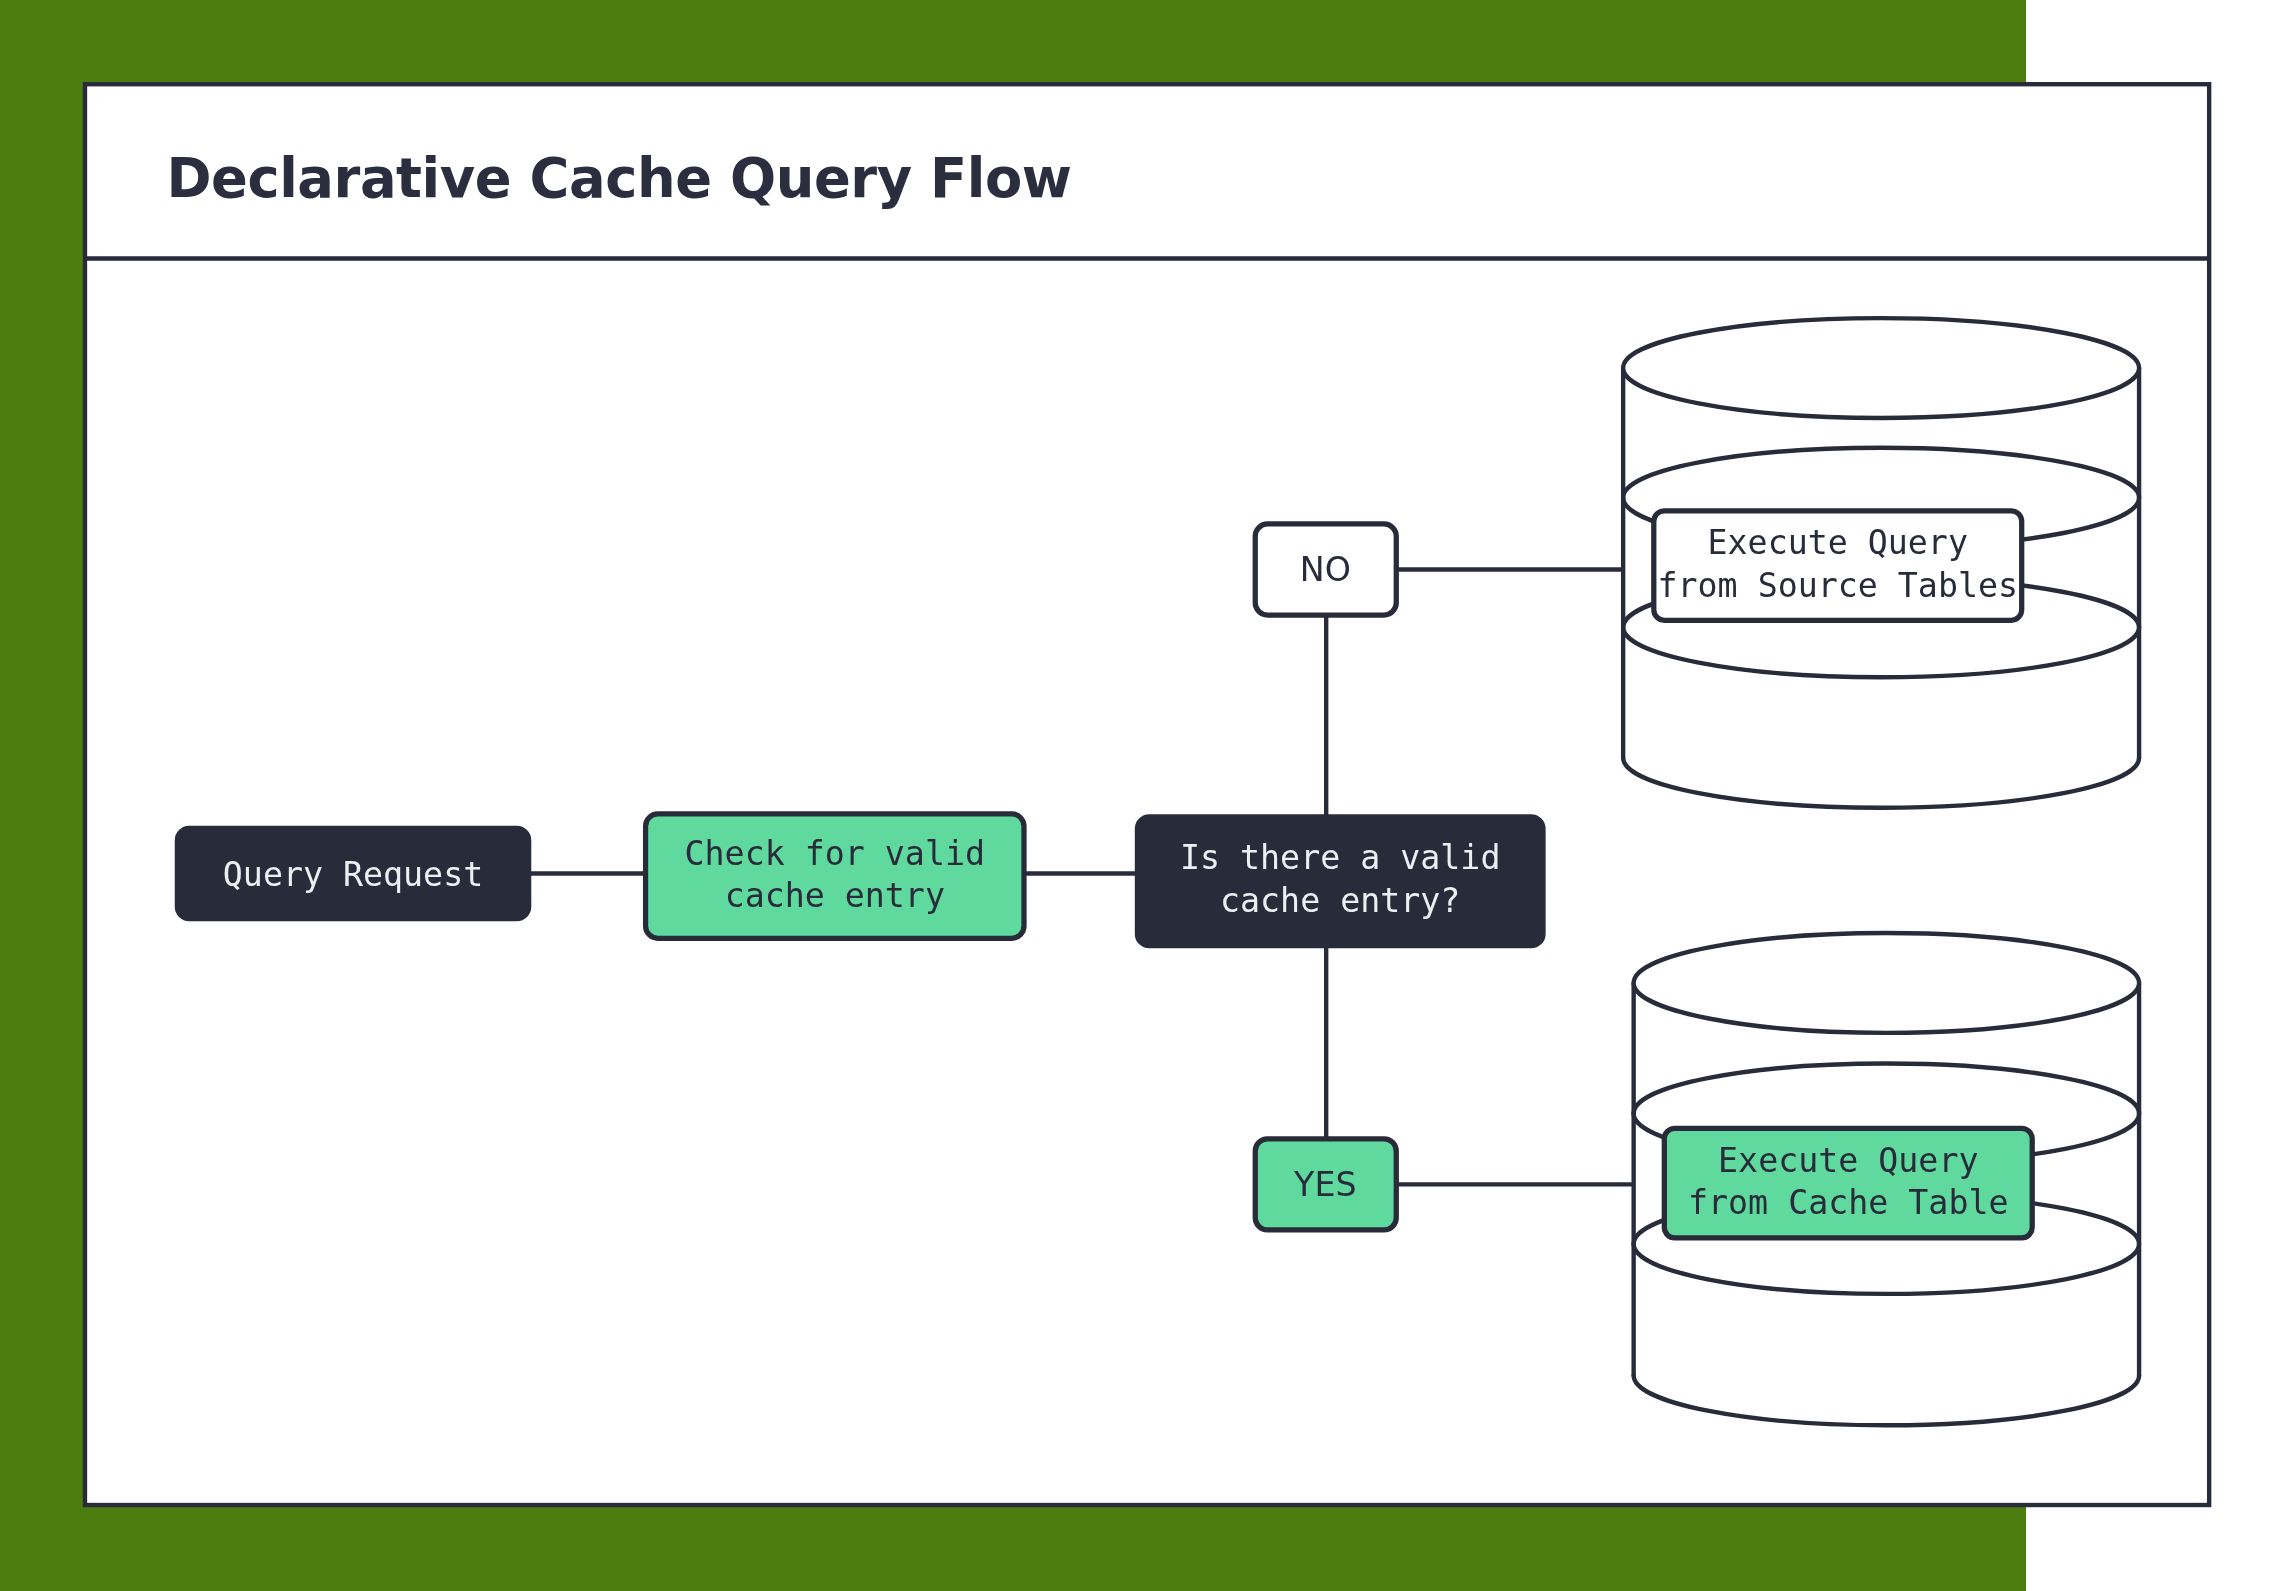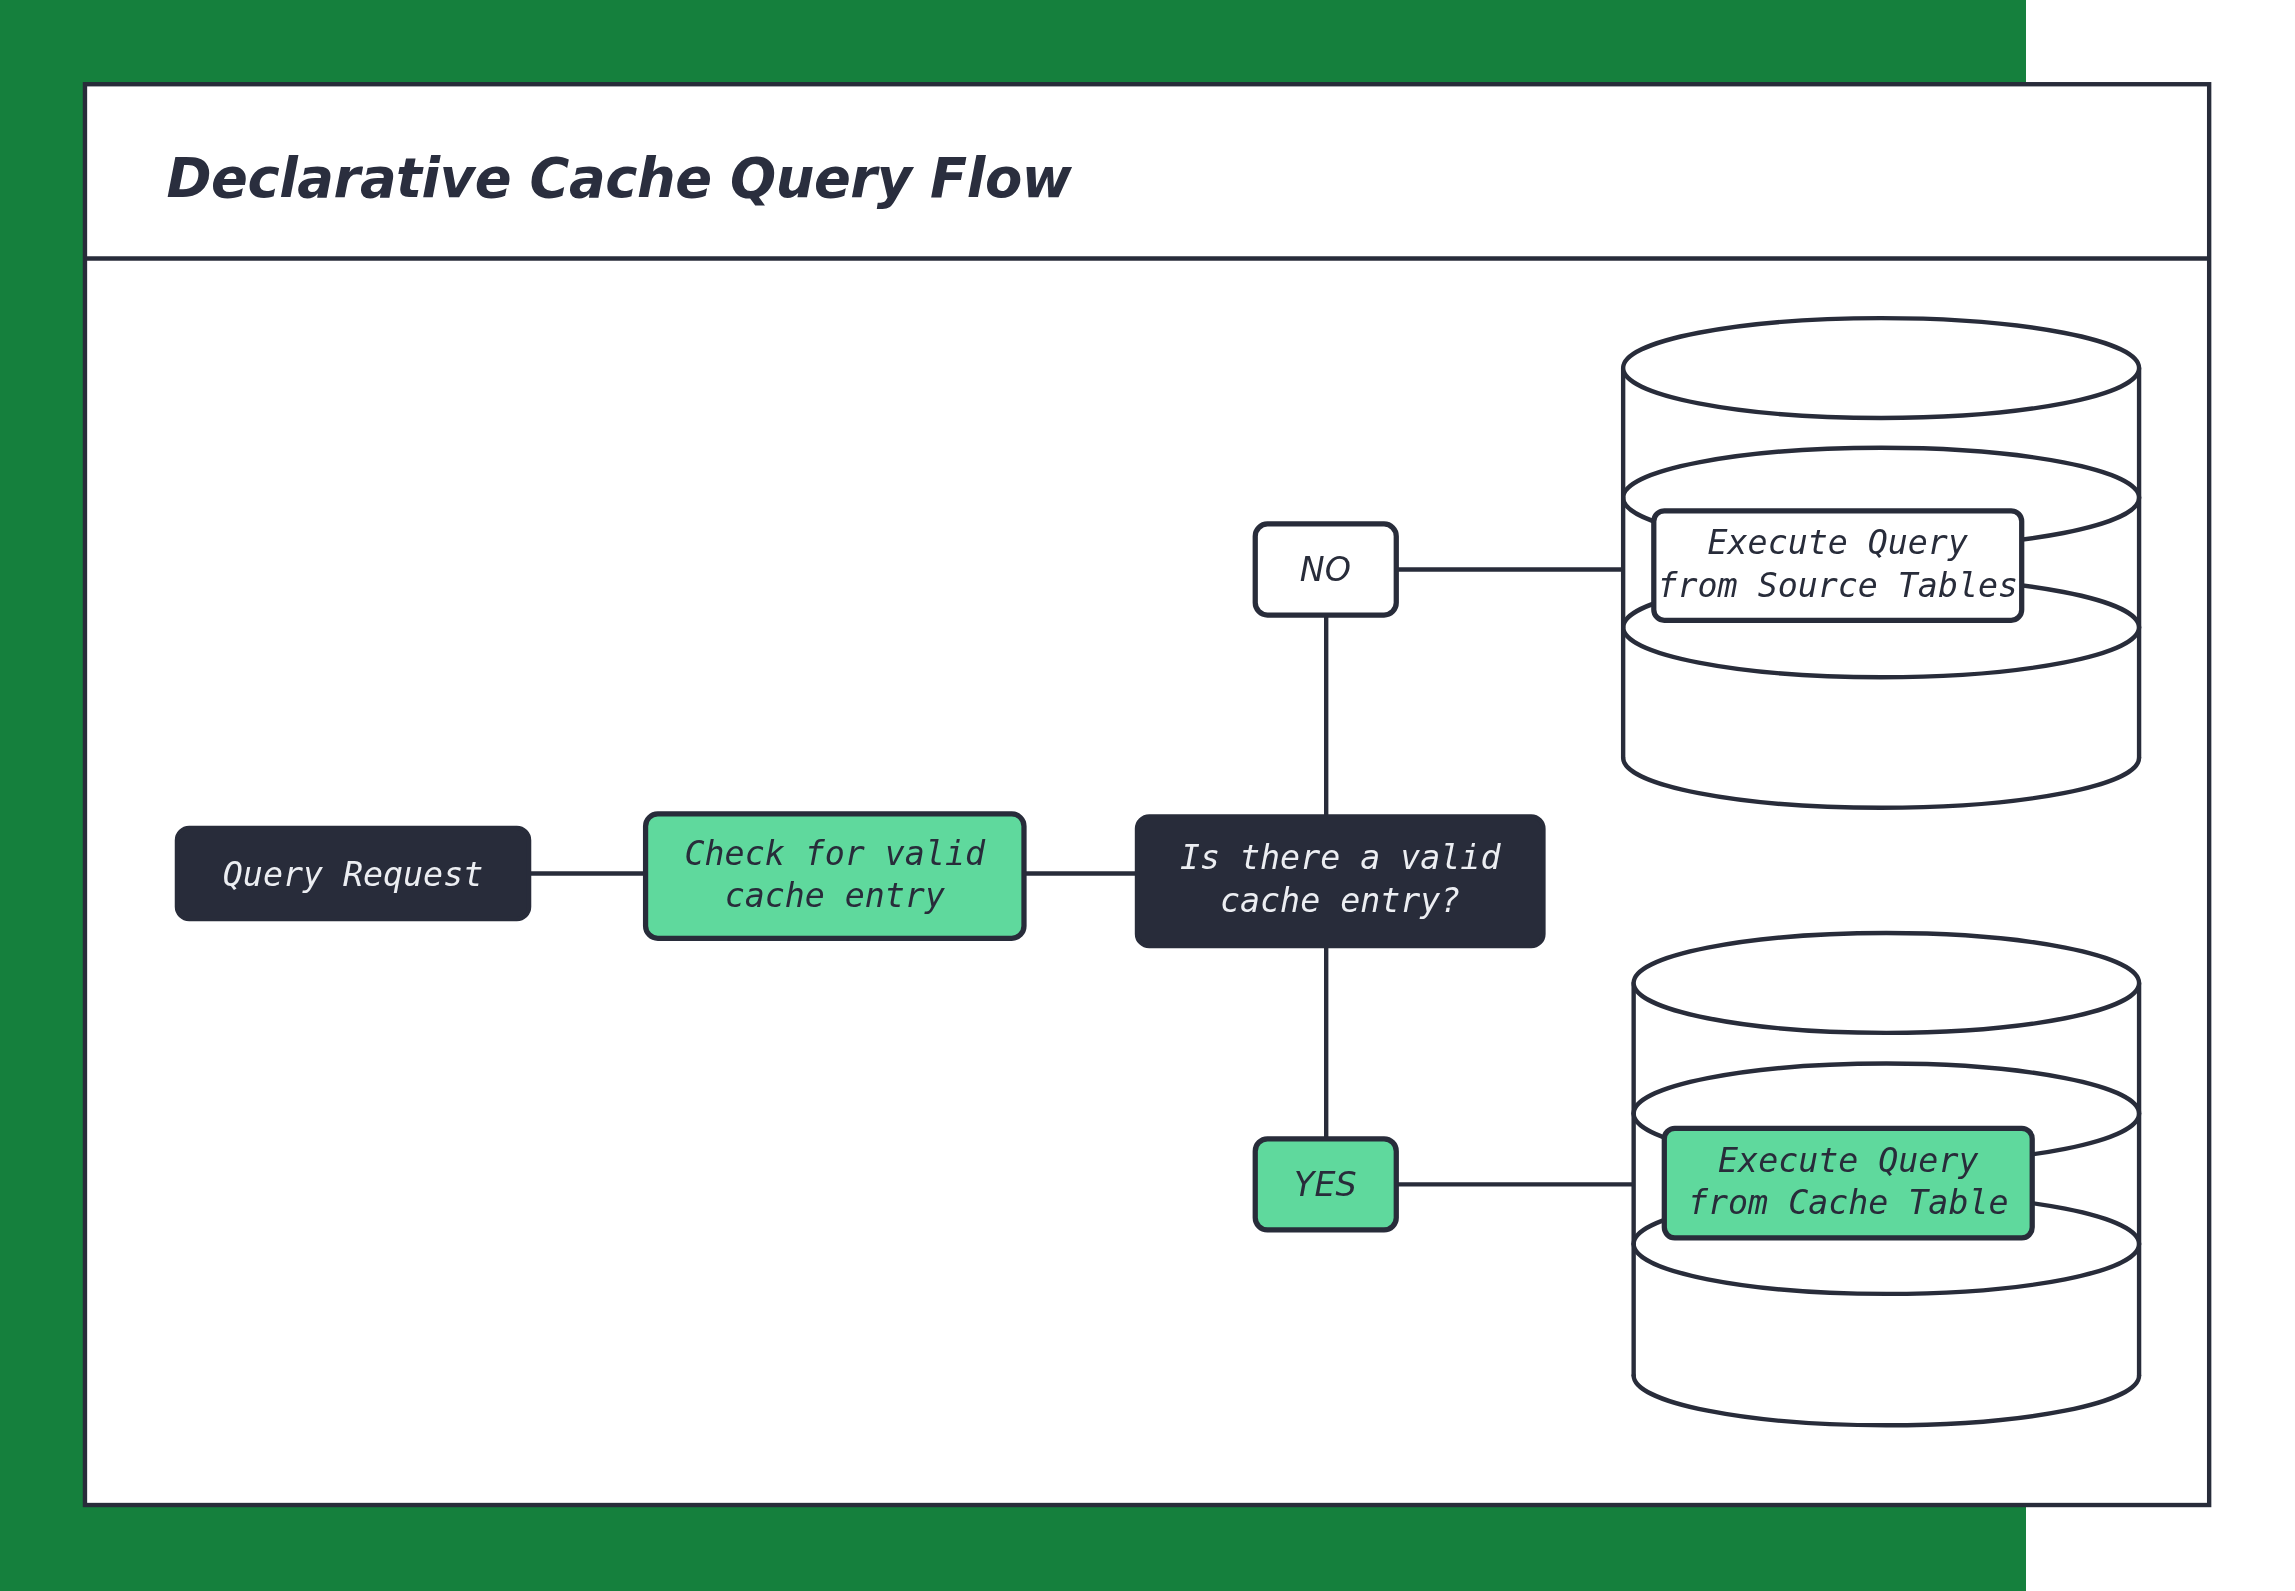--- a/index.html
+++ b/index.html
@@ -10,22 +10,21 @@
   body {
     width: 2295px;
     height: 1591px;
     font-family: "DejaVu Sans", sans-serif;
     overflow: hidden;
   }
   #stage {
     position: relative;
     width: 2026px;
     height: 1591px;
-    background: #15803d;
-    font-style: italic;
+    background: #4d7c0f;
   }
   svg.diagram {
     position: absolute;
     left: 0;
     top: 0;
     width: 2295px;
     height: 1591px;
   }
   .frame-rect {
     fill: #ffffff;

